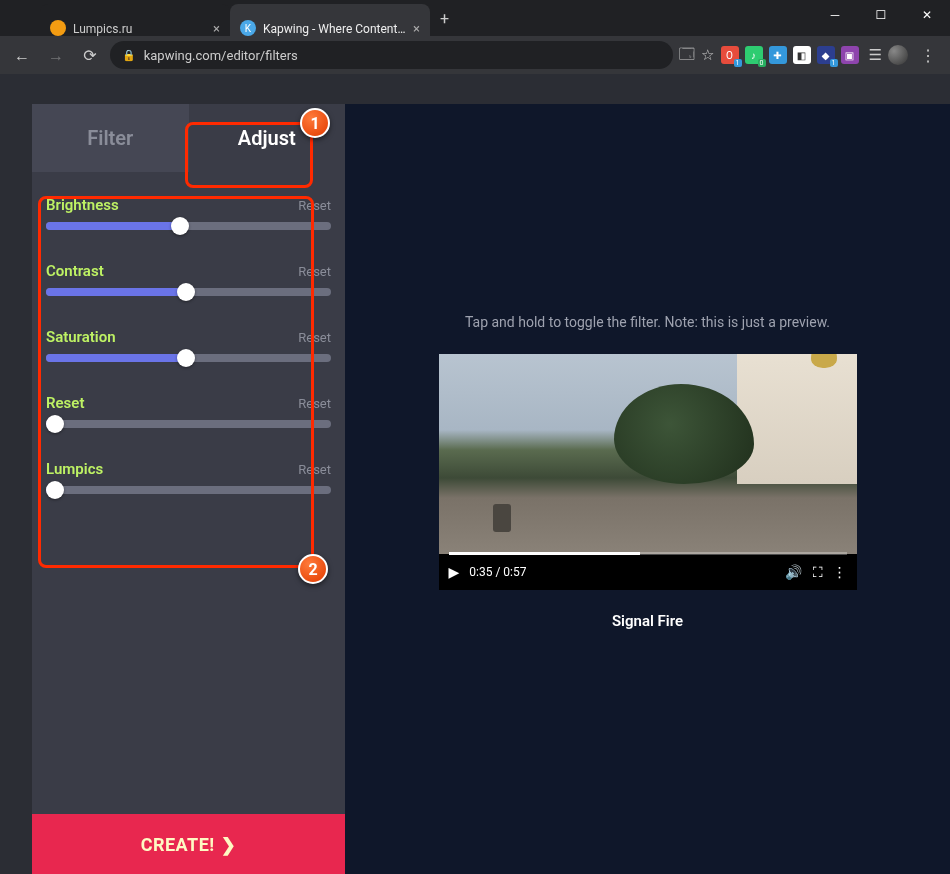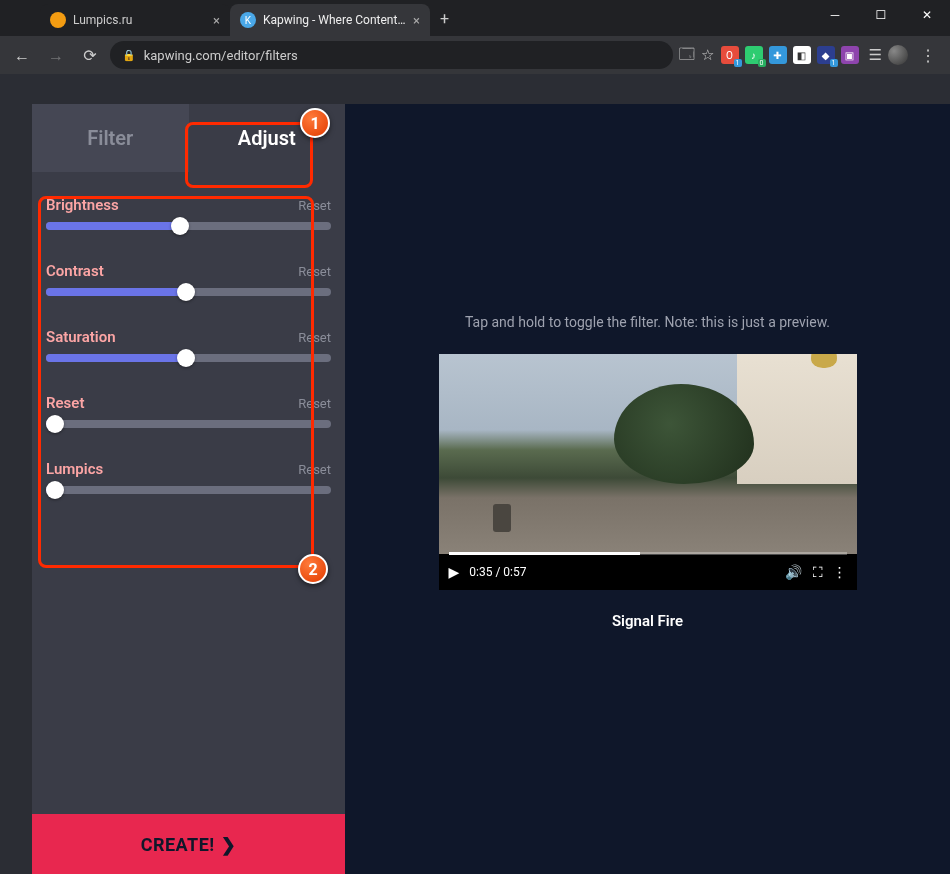--- a/index.html
+++ b/index.html
@@ -1,21 +1,21 @@
 <!DOCTYPE html>
 <html><head>
 <meta charset="utf-8">
 <style>
 * { margin: 0; padding: 0; box-sizing: border-box; font-family: -apple-system, BlinkMacSystemFont, "Segoe UI", Roboto, Arial, sans-serif; }
 body { width: 950px; height: 874px; background: #2b2d34; overflow: hidden; position: relative; }
 
 
 .browser-chrome { background: #2d2f36; }
 .titlebar { height: 36px; display: flex; align-items: flex-end; background: #202124; padding-left: 40px; }
-.tab { height: 32px; display: flex; align-items: center; padding: 0 10px; gap: 7px; font-size: 12px; color: #ccc; min-width: 190px; max-width: 200px; border-top-left-radius: 8px; border-top-right-radius: 8px; position: relative; }
+.tab { height: 32px; display: flex; align-items: flex-end; padding: 0 10px; gap: 7px; font-size: 12px; color: #ccc; min-width: 190px; max-width: 200px; border-top-left-radius: 8px; border-top-right-radius: 8px; position: relative; }
 .tab.inactive { background: #202124; }
 .tab.active { background: #35363a; color: #eee; }
 .tab .favicon { width: 16px; height: 16px; border-radius: 50%; display: inline-flex; align-items: center; justify-content: center; font-size: 10px; flex-shrink: 0; }
 .tab .ttitle { flex: 1; white-space: nowrap; overflow: hidden; text-overflow: ellipsis; }
 .tab .tclose { color: #aaa; font-size: 13px; flex-shrink: 0; }
 .newtab { color: #ccc; font-size: 16px; padding: 0 10px; align-self: center; }
 .win-controls { margin-left: auto; display: flex; align-self: flex-start; }
 .win-btn { width: 46px; height: 30px; display: flex; align-items: center; justify-content: center; color: #fff; font-size: 12px; }
 
 .addrbar { height: 38px; background: #35363a; display: flex; align-items: center; padding: 0 8px; gap: 6px; }
@@ -40,27 +40,27 @@
 .app { position: absolute; top: 104px; left: 32px; right: 0; bottom: 0; display: flex; }
 .sidebar { width: 313px; background: #3a3c47; display: flex; flex-direction: column; position: relative; }
 
 .tabs { display: flex; height: 68px; }
 .tabrow-filter { flex: 1; display: flex; align-items: center; justify-content: center; background: #454754; color: #8a8d99; font-size: 20px; font-weight: 600; }
 .tabrow-adjust { flex: 1; display: flex; align-items: center; justify-content: center; background: #3a3c47; color: #fff; font-size: 20px; font-weight: 600; }
 
 .controls { flex: 1; padding: 24px 14px 14px 14px; display: flex; flex-direction: column; gap: 32px; }
 .control-row { display: flex; flex-direction: column; gap: 8px; }
 .control-head { display: flex; justify-content: space-between; align-items: baseline; }
-.control-label { color: #fca5a5; font-size: 15px; font-weight: 600; }
+.control-label { color: #bef264; font-size: 15px; font-weight: 600; }
 .control-reset { color: #8a8d99; font-size: 13px; cursor: pointer; }
 .slider-track { height: 8px; background: #6b6e7e; border-radius: 4px; position: relative; }
 .slider-fill { position: absolute; left: 0; top: 0; bottom: 0; background: #6a74e8; border-radius: 4px; }
 .slider-thumb { position: absolute; top: 50%; transform: translate(-50%, -50%); width: 18px; height: 18px; background: #fff; border-radius: 50%; box-shadow: 0 1px 3px rgba(0,0,0,.4); }
 
-.create-btn { height: 60px; background: #e8274f; color: #0f172a; display: flex; align-items: center; justify-content: center; gap: 6px; font-size: 18px; font-weight: 700; letter-spacing: 0.5px; }
+.create-btn { height: 60px; background: #e8274f; color: #fef9c3; display: flex; align-items: center; justify-content: center; gap: 6px; font-size: 18px; font-weight: 700; letter-spacing: 0.5px; }
 
 .main { flex: 1; background: #0f172a; display: flex; flex-direction: column; align-items: center; padding-top: 210px; }
 .hint { color: #9ea2af; font-size: 14px; margin-bottom: 24px; }
 .video-frame { width: 418px; height: 236px; background: #000; position: relative; overflow: hidden; }
 .video-scene { position: absolute; inset: 0 0 36px 0; background: linear-gradient(to bottom, #b8c4d0 0%, #a8b6c4 38%, #5a6b4f 48%, #3d4a37 62%, #7a7268 72%, #8a8278 100%); }
 .bldg { position: absolute; right: 0; top: 0; width: 120px; height: 130px; background: linear-gradient(#e8e0d2, #d8cfc0); }
 .dome { position: absolute; right: 20px; top: -12px; width: 26px; height: 26px; background: #c9a94a; border-radius: 50% 50% 50% 50% / 70% 70% 40% 40%; }
 .tree { position: absolute; left: 42%; top: 30px; width: 140px; height: 100px; background: radial-gradient(circle at 40% 40%, #3d5538, #1f2e1b); border-radius: 48% 52% 50% 50% / 55% 60% 40% 45%; }
 .bin { position: absolute; left: 54px; bottom: 22px; width: 18px; height: 28px; background: #4a4640; border-radius: 3px; }
 .video-controls { position: absolute; left: 0; right: 0; bottom: 0; height: 36px; background: rgba(0,0,0,.85); display: flex; align-items: center; padding: 0 10px; gap: 10px; color: #fff; font-size: 12px; }

